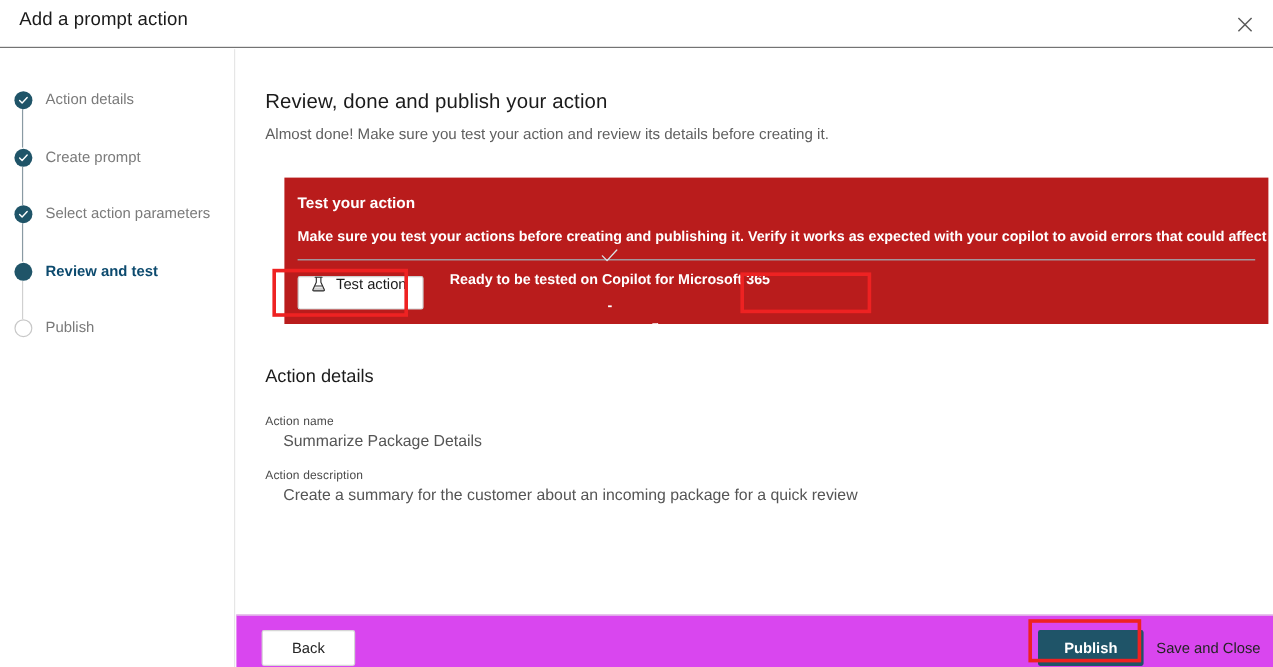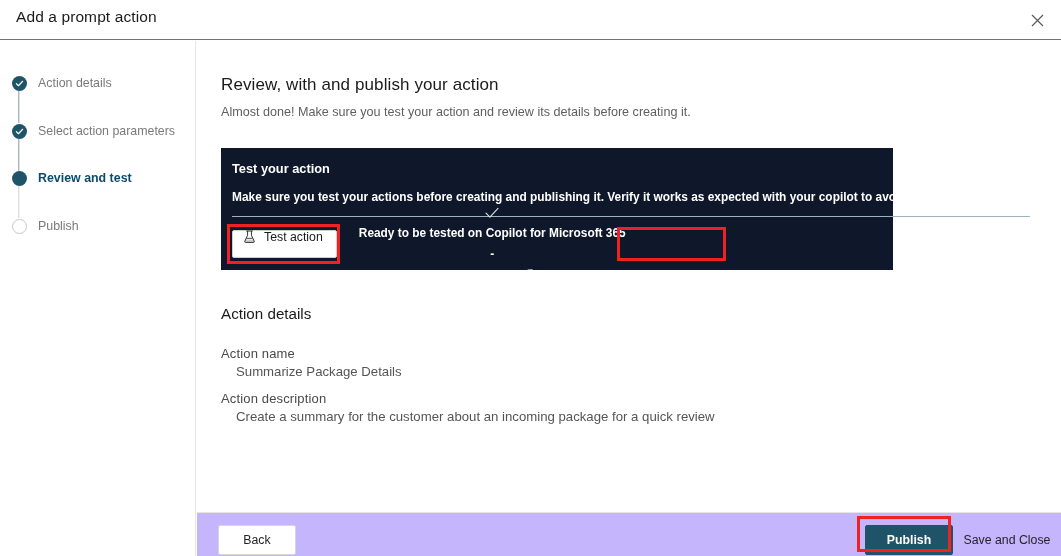--- a/index.html
+++ b/index.html
@@ -127,23 +127,23 @@
   .page-subtitle {
     position: absolute;
     left: 24px; top: 64px;
     font-size: 12.6px;
     color: #5f5f5f;
   }
 
   
   .test-panel {
     position: absolute;
-    left: 24px; top: 107px;
-    width: 672px; height: 122px;
-    background: #0f172a;
+    left: 40px; top: 107px;
+    width: 820px; height: 122px;
+    background: #b91c1c;
     color: #ffffff;
   }
   .panel-title {
     position: absolute;
     left: 11px; top: 13px;
     font-size: 12.8px;
     font-weight: bold;
     color: #ffffff;
   }
   .panel-desc {
@@ -231,42 +231,42 @@
     position: absolute;
     left: 24px; top: 264px;
     font-size: 15.2px;
     color: #1b1b1b;
   }
   .field {
     position: absolute;
     left: 24px;
   }
   .field-label {
-    font-size: 13px;
+    font-size: 10px;
     color: #4a4a4a;
     display: block;
     margin-bottom: 3px;
     letter-spacing: 0.15px;
   }
   .field-value {
     font-size: 13.2px;
     color: #555555;
     display: block;
     margin-left: 15px;
   }
   #field-name { top: 305px; }
   #field-desc { top: 350px; }
 
   
   .footer {
     position: absolute;
     left: 197px; top: 512px;
     width: 864px; height: 44px;
     border-top: 1px solid #e6e6e6;
-    background: #c4b5fd;
+    background: #d946ef;
   }
   .btn {
     position: absolute;
     height: 30px;
     border-radius: 2px;
     font-size: 12.3px;
     font-family: "Liberation Sans", sans-serif;
     cursor: pointer;
     display: flex;
     align-items: center;
@@ -309,30 +309,41 @@
           <div class="connector"></div>
           <div class="dot done">
             <svg class="check" width="9" height="9" viewBox="0 0 10 10">
               <path d="M1.5 5.2 L3.8 7.5 L8.5 2.5" stroke="#ffffff" stroke-width="1.3" fill="none" stroke-linecap="round" stroke-linejoin="round"></path>
             </svg>
           </div>
         </div>
         <div class="step-label">Action details</div>
       </div>
 
-
       <div class="step">
         <div class="step-marker">
           <div class="connector"></div>
           <div class="dot done">
             <svg class="check" width="9" height="9" viewBox="0 0 10 10">
               <path d="M1.5 5.2 L3.8 7.5 L8.5 2.5" stroke="#ffffff" stroke-width="1.3" fill="none" stroke-linecap="round" stroke-linejoin="round"></path>
             </svg>
           </div>
         </div>
+        <div class="step-label">Create prompt</div>
+      </div>
+
+      <div class="step">
+        <div class="step-marker">
+          <div class="connector"></div>
+          <div class="dot done">
+            <svg class="check" width="9" height="9" viewBox="0 0 10 10">
+              <path d="M1.5 5.2 L3.8 7.5 L8.5 2.5" stroke="#ffffff" stroke-width="1.3" fill="none" stroke-linecap="round" stroke-linejoin="round"></path>
+            </svg>
+          </div>
+        </div>
         <div class="step-label">Select action parameters</div>
       </div>
 
       <div class="step">
         <div class="step-marker">
           <div class="connector faint"></div>
           <div class="dot active"></div>
         </div>
         <div class="step-label active-label">Review and test</div>
       </div>
@@ -342,21 +353,21 @@
           <div class="dot pending"></div>
         </div>
         <div class="step-label">Publish</div>
       </div>
 
     </div>
   </div>
 
   <div class="main">
 
-    <div class="page-title">Review, with and publish your action</div>
+    <div class="page-title">Review, done and publish your action</div>
     <div class="page-subtitle">Almost done! Make sure you test your action and review its details before creating it.</div>
 
     <div class="test-panel">
       <div class="panel-title">Test your action</div>
       <div class="panel-desc">Make sure you test your actions before creating and publishing it. Verify it works as expected with your copilot to avoid errors that could affect your users.</div>
       <div class="panel-divider"></div>
 
       <div class="panel-action-row">
         <button class="test-action-btn">
           <span>

